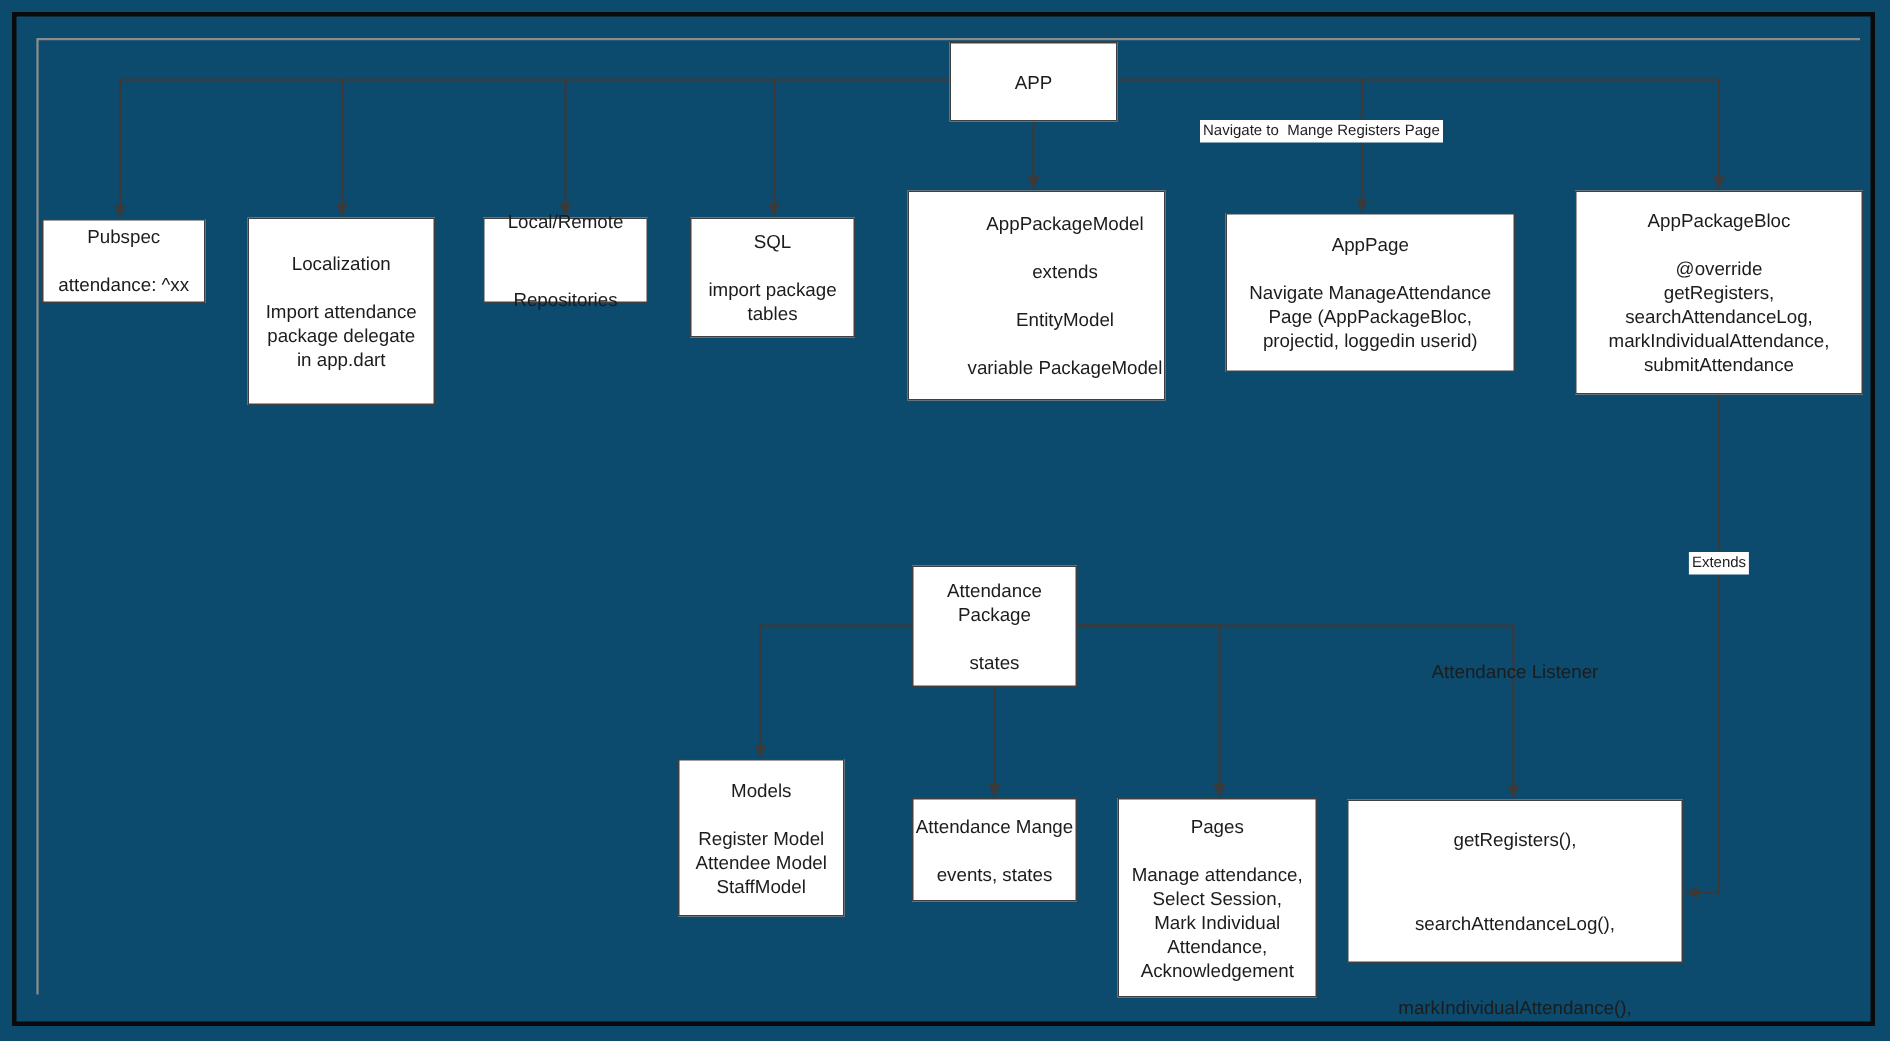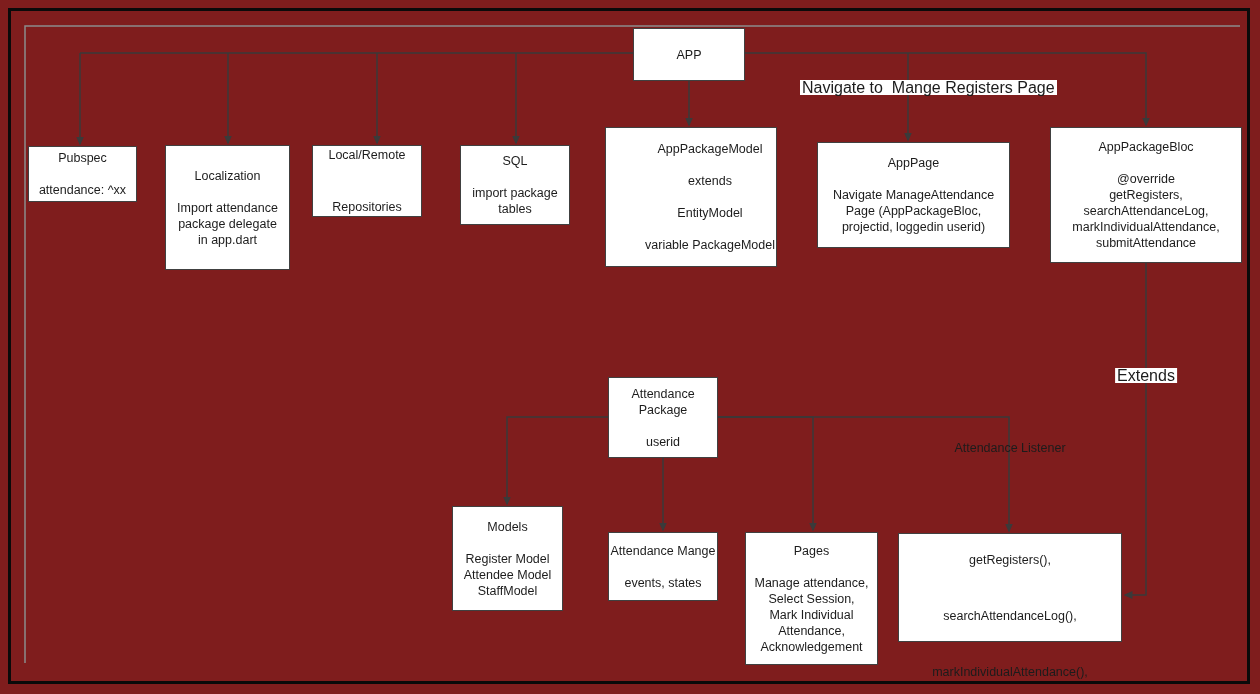--- a/index.html
+++ b/index.html
@@ -1,34 +1,34 @@
 <!DOCTYPE html>
 <html><head>
 <meta charset="utf-8">
 <style>
   html,body{margin:0;padding:0;background:#fff;}
   #stage{
-    position:relative;width:1260px;height:694px;background:#7f1d1d;overflow:hidden;
+    position:relative;width:1260px;height:694px;background:#0c4a6e;overflow:hidden;
     font-family:"Liberation Sans",sans-serif;
   }
   #outer-frame{
     position:absolute;left:8px;top:8px;width:1236px;height:670px;
     border:3px solid #0a0a0a;box-sizing:content-box;
   }
   #connector-layer{position:absolute;left:0;top:0;width:1260px;height:694px;z-index:1;}
   #node-layer{position:absolute;left:0;top:0;width:1260px;height:694px;z-index:2;}
   .node{
     position:absolute;background:#ffffff;border:1.5px solid #404040;box-sizing:border-box;
     display:flex;flex-direction:column;justify-content:center;align-items:center;
     text-align:center;color:#1c1c1c;font-size:12.5px;line-height:16px;padding:2px;
   }
   .node .line{min-height:16px;white-space:pre;}
   .edge-label{
     position:absolute;z-index:3;background:#ffffff;color:#1c1c1c;
-    font-size:16px;line-height:15px;white-space:pre;padding:0 2px;
+    font-size:10px;line-height:15px;white-space:pre;padding:0 2px;
   }
   #edge-label-navigate{left:800px;top:80px;}
   #edge-label-extends{left:1146px;top:368px;transform:translateX(-50%);}
 </style>
 </head>
 <body>
 
 <div id="stage">
   <div id="outer-frame"></div>
 
@@ -64,21 +64,21 @@
         <div class="line"></div>
         <div class="line">attendance: ^xx</div>
       </div>
       <div class="node" style="left: 165px; top: 145px; width: 125px; height: 125px;">
         <div class="line">Localization</div>
         <div class="line"></div>
         <div class="line">Import attendance</div>
         <div class="line">package delegate</div>
         <div class="line">in app.dart</div>
       </div>
-      <div class="node" style="left: 312px; top: 145px; width: 110px; height: 72px; gap: 36px;">
+      <div class="node" style="left: 322px; top: 145px; width: 110px; height: 57px; gap: 36px;">
         <div class="line">Local/Remote</div>
         <div class="line">Repositories</div>
       </div>
       <div class="node" style="left: 460px; top: 145px; width: 110px; height: 80px;">
         <div class="line">SQL</div>
         <div class="line"></div>
         <div class="line">import package</div>
         <div class="line">tables</div>
       </div>
       <div class="node" style="left: 605px; top: 127px; width: 172px; height: 140px; padding-left: 40px;">
@@ -103,21 +103,21 @@
         <div class="line">@override</div>
         <div class="line">getRegisters,</div>
         <div class="line">searchAttendanceLog,</div>
         <div class="line">markIndividualAttendance,</div>
         <div class="line">submitAttendance</div>
       </div>
       <div class="node" style="left: 608px; top: 377px; width: 110px; height: 81px;">
         <div class="line">Attendance</div>
         <div class="line">Package</div>
         <div class="line"></div>
-        <div class="line">userid</div>
+        <div class="line">states</div>
       </div>
       <div class="node" style="left: 452px; top: 506px; width: 111px; height: 105px;">
         <div class="line">Models</div>
         <div class="line"></div>
         <div class="line">Register Model</div>
         <div class="line">Attendee Model</div>
         <div class="line">StaffModel</div>
       </div>
       <div class="node" style="left: 608px; top: 532px; width: 110px; height: 69px;">
         <div class="line">Attendance Mange</div>

